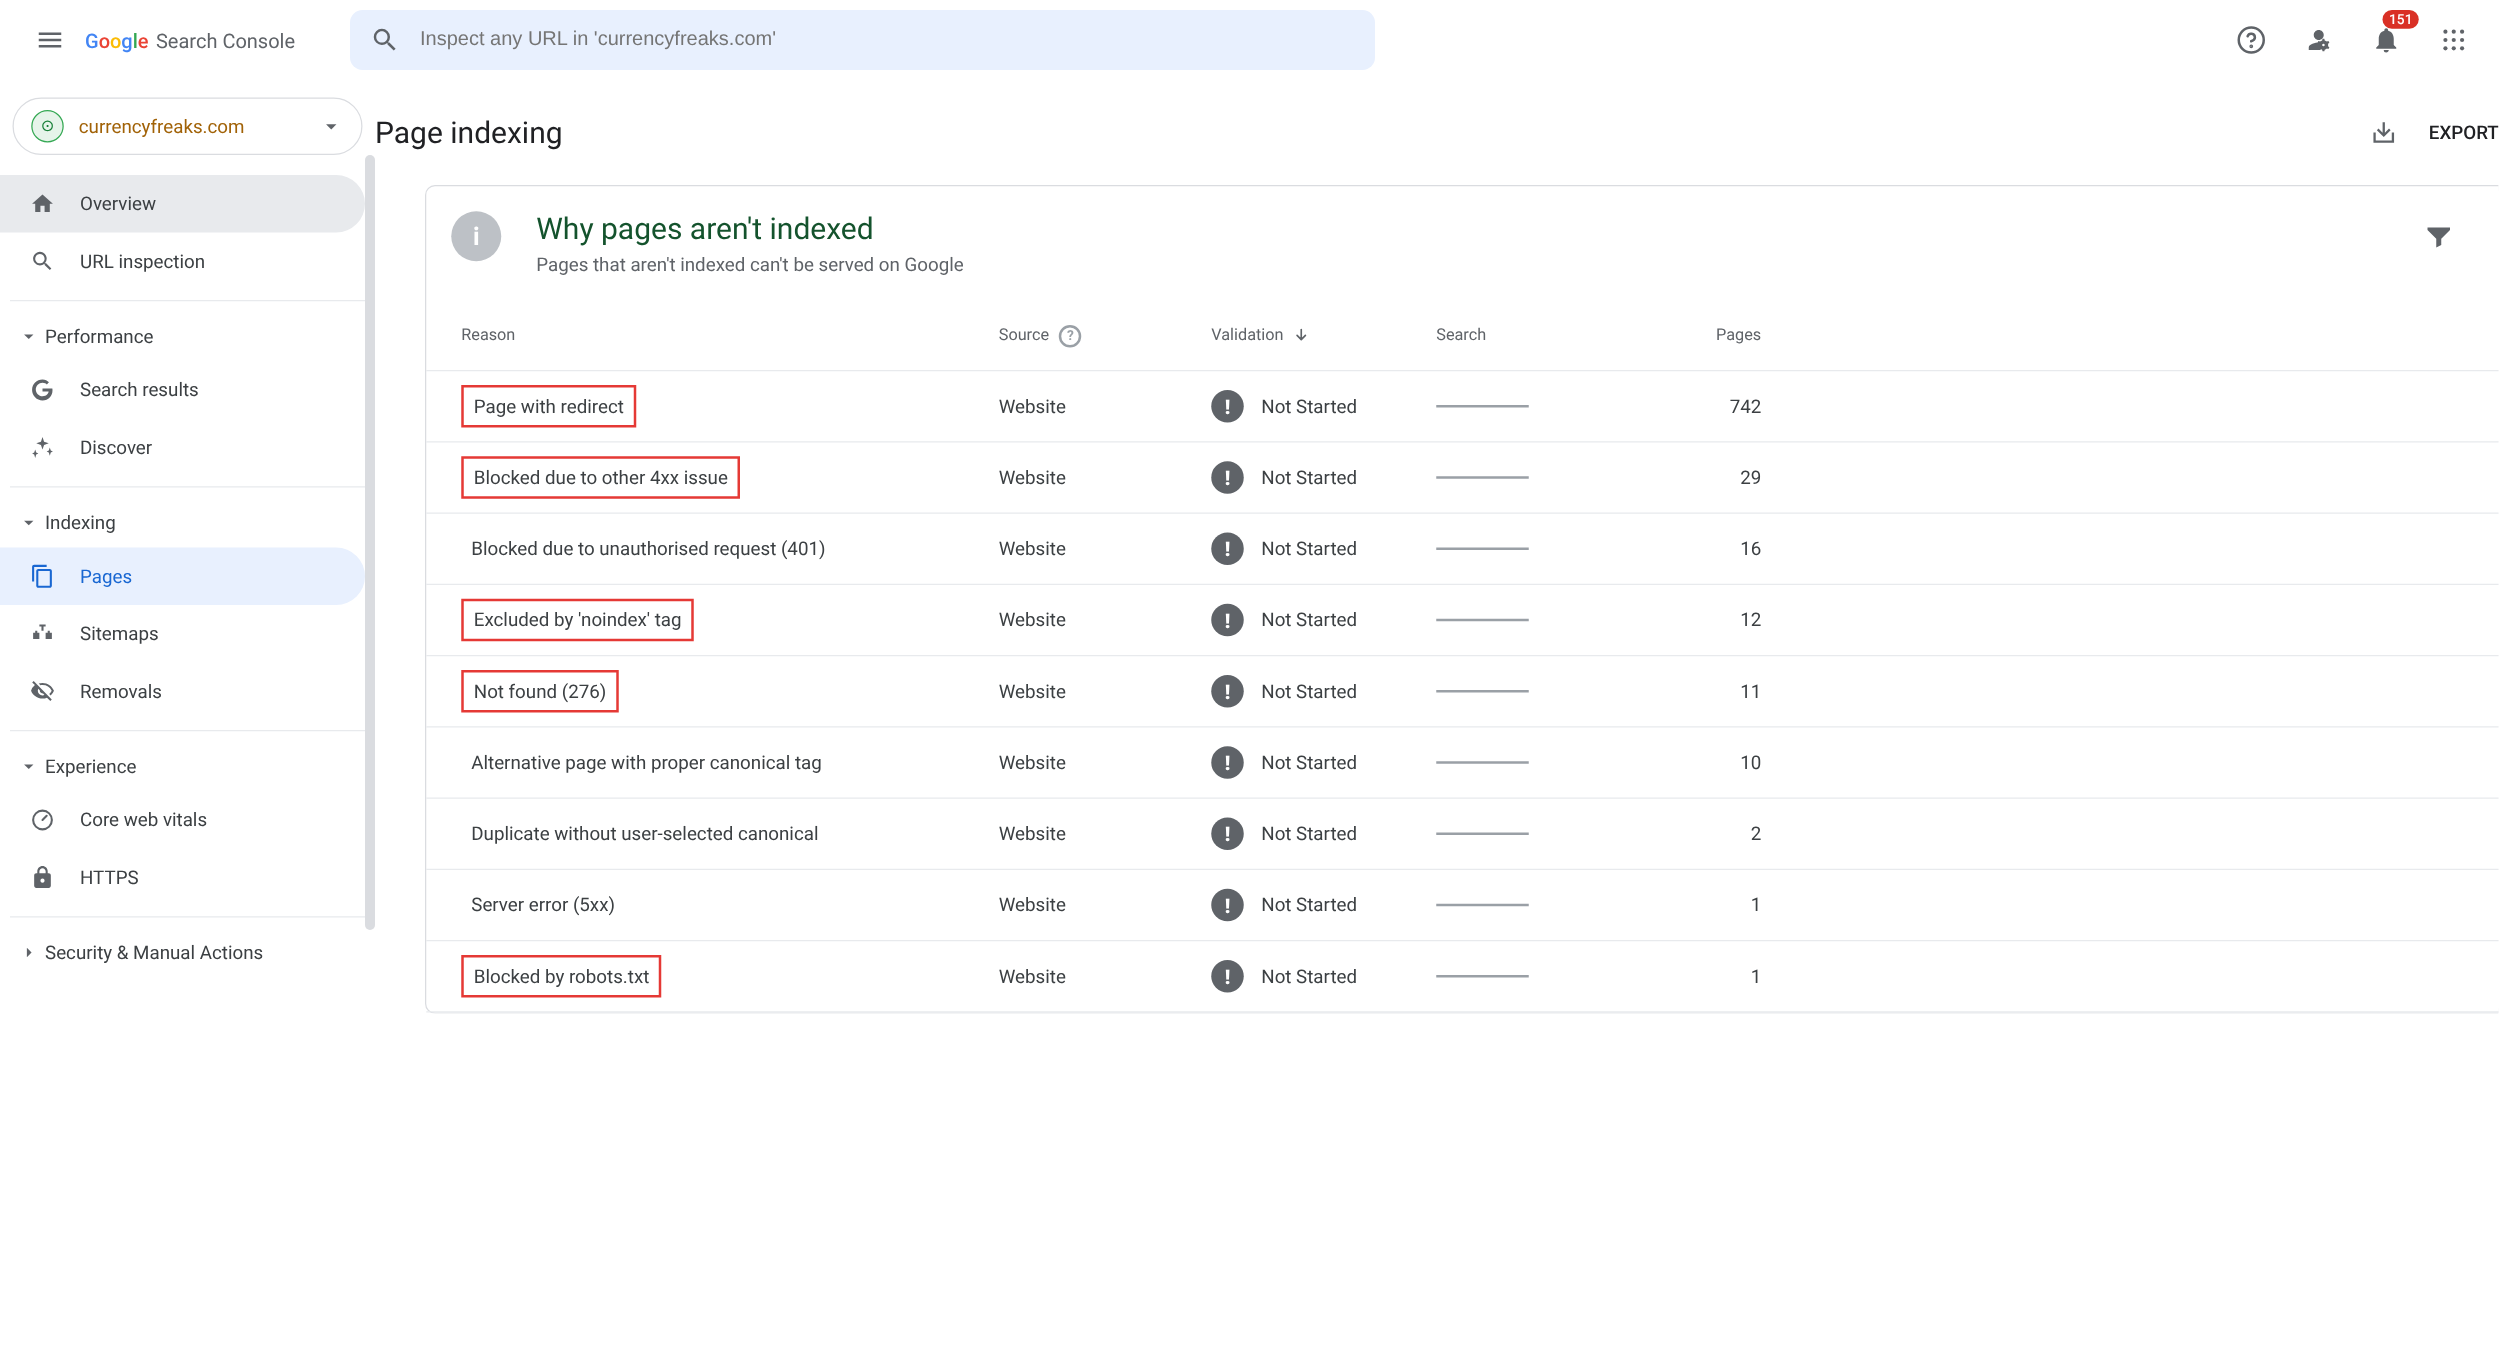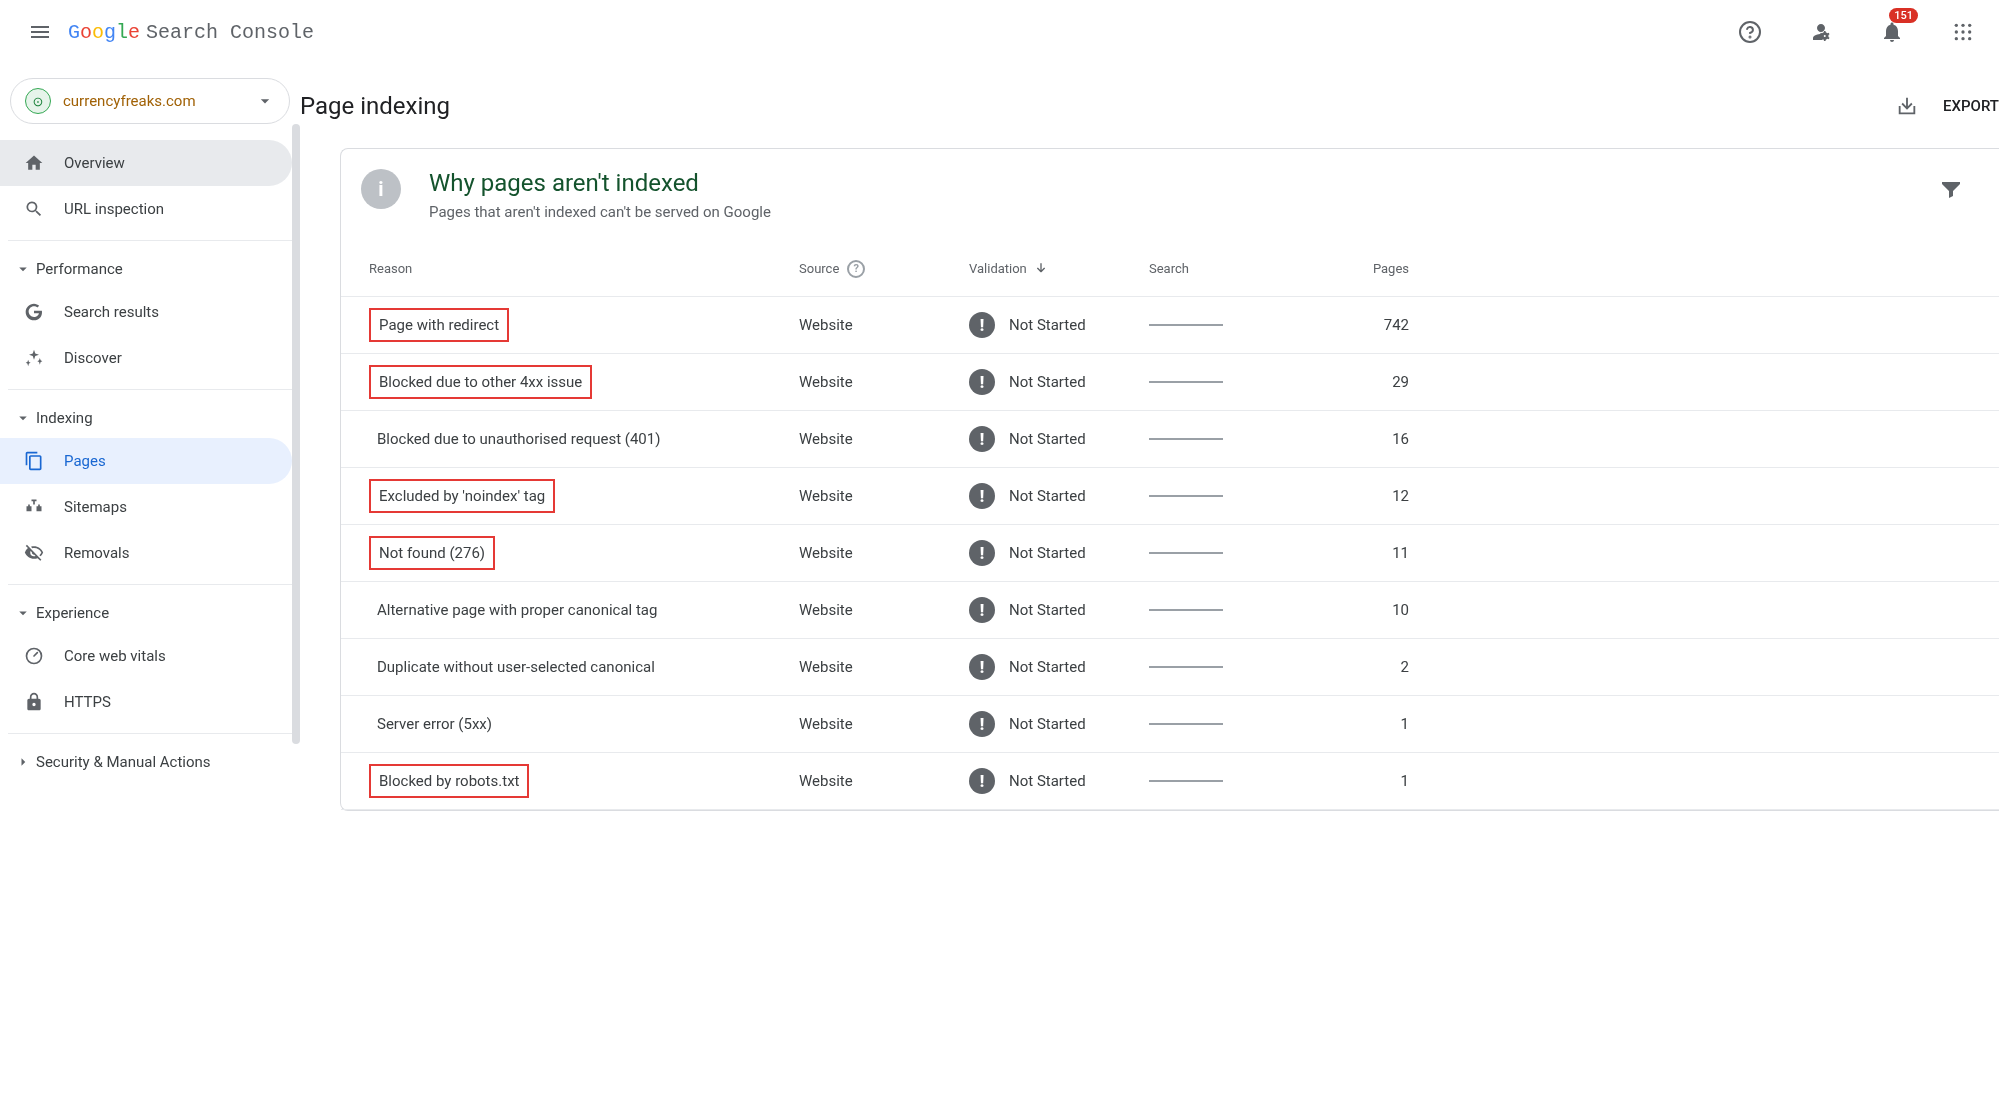--- a/index.html
+++ b/index.html
@@ -16,42 +16,42 @@
     align-items: center;
     padding: 8px 16px;
     height: 64px;
   }
   .hamburger {
     width: 48px; height: 48px;
     display: flex; align-items: center; justify-content: center;
     cursor: pointer; border-radius: 50%;
   }
   .logo-wrap { display: flex; align-items: center; margin-left: 4px; }
-  .logo-text { font-size: 20px; color: #5f6368; letter-spacing: 0; font-family: Liberation Mono, monospace; }
+  .logo-text { font-size: 16px; color: #5f6368; letter-spacing: 0; }
   .logo-g { font-weight: 500; }
   .g-blue { color:#4285F4; } .g-red { color:#EA4335; }
   .g-yellow { color:#FBBC05; } .g-green { color:#34A853; }
   .search-bar {
     flex: 1;
     max-width: 820px;
     margin-left: 44px;
     background: #e8f0fe;
     border-radius: 10px;
     height: 48px;
     display: flex;
     align-items: center;
     padding: 0 16px;
   }
   .search-bar .search-ico { color: #5f6368; margin-right: 14px; }
   .search-bar input {
     border: none; background: transparent; outline: none;
     font-size: 16px; color: #5f6368; width: 100%;
   }
   .header-right {
-    display: flex; align-items: center; gap: 31px;
+    display: flex; align-items: center; gap: 14px;
     margin-left: auto; padding-left: 40px;
   }
   .icon-btn {
     width: 40px; height: 40px; display:flex; align-items:center; justify-content:center;
     color:#5f6368; cursor:pointer; border-radius:50%; position:relative;
   }
   .badge {
     position:absolute; top:-4px; right:-6px;
     background:#d93025; color:#fff; font-size:11px; font-weight:500;
     border-radius:9px; padding:1px 5px;
@@ -162,20 +162,28 @@
 
 <div class="header">
   <div class="hamburger">
     <svg width="24" height="24" viewBox="0 0 24 24" fill="#5f6368">
         <path d="M3 18h18v-2H3v2zm0-5h18v-2H3v2zm0-7v2h18V6H3z"></path>
       </svg>
   </div>
   <div class="logo-wrap">
     <span class="logo-text logo-g"><span class="g-blue">G</span><span class="g-red">o</span><span class="g-yellow">o</span><span class="g-blue">g</span><span class="g-green">l</span><span class="g-red">e</span></span>
     <span class="logo-text" style="margin-left:6px;">Search Console</span>
+  </div>
+  <div class="search-bar">
+    <span class="search-ico">
+      <svg width="24" height="24" viewBox="0 0 24 24" fill="#5f6368">
+          <path d="M15.5 14h-.79l-.28-.27A6.471 6.471 0 0 0 16 9.5 6.5 6.5 0 1 0 9.5 16c1.61 0 3.09-.59 4.23-1.57l.27.28v.79l5 4.99L20.49 19l-4.99-5zm-6 0C7.01 14 5 11.99 5 9.5S7.01 5 9.5 5 14 7.01 14 9.5 11.99 14 9.5 14z"></path>
+        </svg>
+    </span>
+    <input type="text" placeholder="Inspect any URL in 'currencyfreaks.com'" style="">
   </div>
   <div class="header-right">
     <div class="icon-btn">
       <svg width="24" height="24" viewBox="0 0 24 24" fill="none" stroke="#5f6368" stroke-width="2">
           <circle cx="12" cy="12" r="10"></circle>
           <path d="M9.09 9a3 3 0 0 1 5.83 1c0 2-3 3-3 3" stroke-linecap="round"></path>
           <circle cx="12" cy="17" r="0.5" fill="#5f6368"></circle>
         </svg>
     </div>
     <div class="icon-btn">

